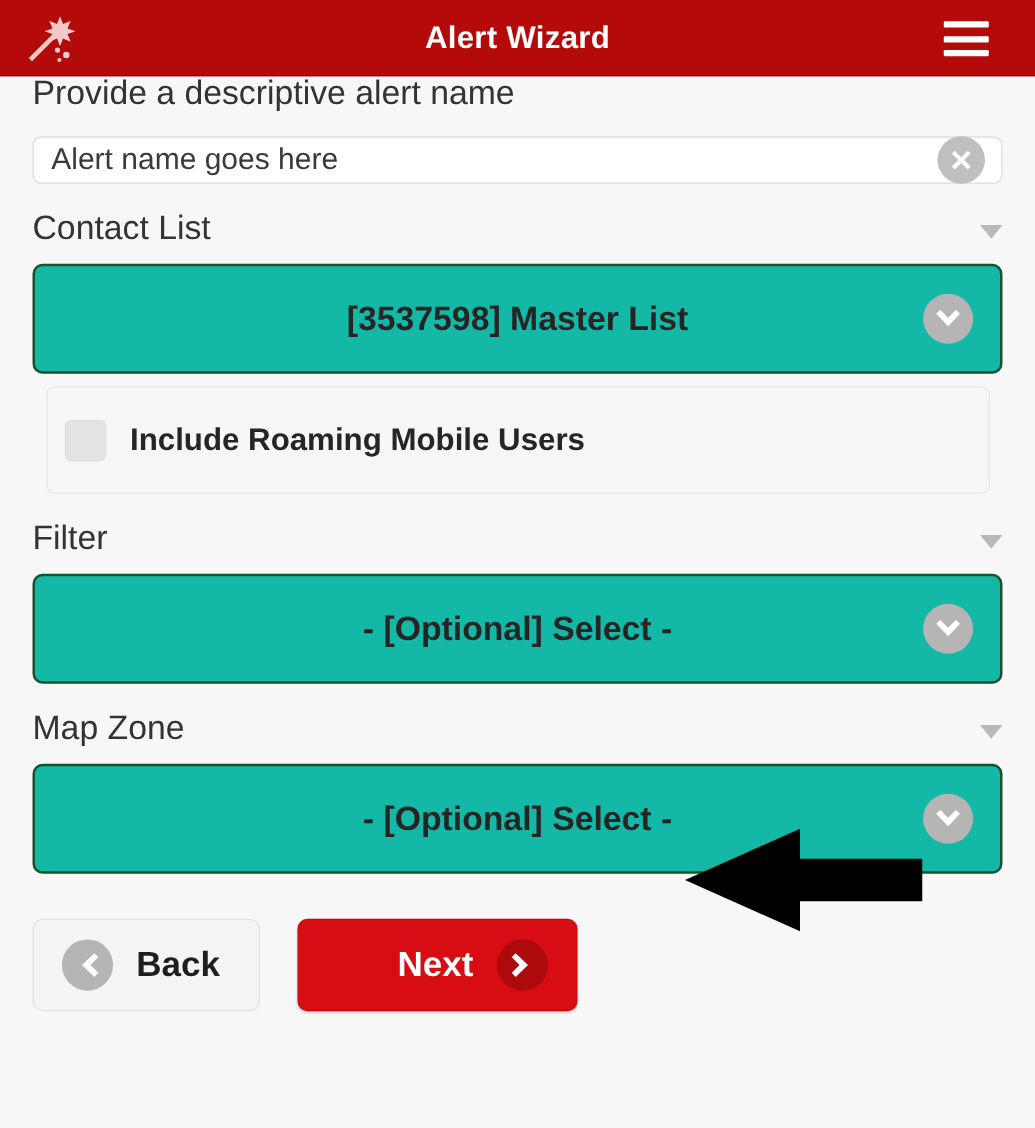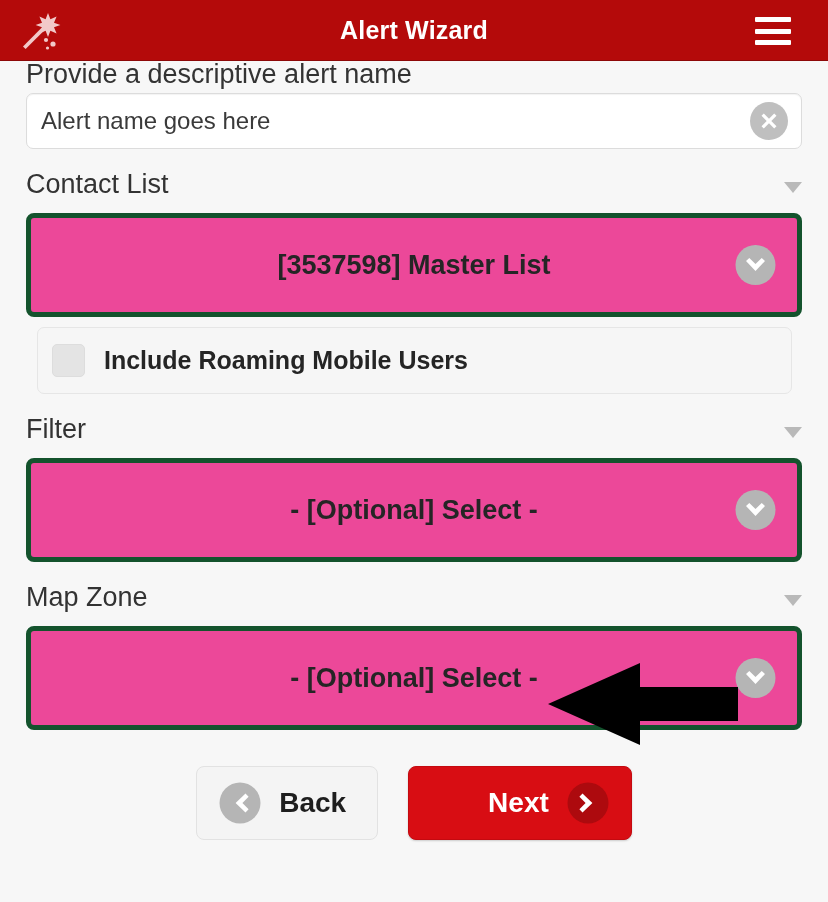--- a/index.html
+++ b/index.html
@@ -73,22 +73,22 @@
     width:0; height:0;
     border-left:9px solid transparent;
     border-right:9px solid transparent;
     border-top:11px solid #b9b9b9;
     margin-top:6px;
   }
 
   
   .text-input-wrap {
     position:relative;
-    margin-top:5px;
-    height:56px;
+    margin-top:21px;
+    height:38px;
     background:#ffffff;
     border:1px solid #dcdcdc;
     border-radius:7px;
     box-shadow:0 1px 1px rgba(0,0,0,.05) inset;
     display:flex;
     align-items:center;
   }
   .text-input-value {
     font-size:24px;
     color:#3a3a3a;
@@ -99,23 +99,23 @@
     width:40px; height:40px;
     margin-right:12px;
     flex:0 0 auto;
     cursor:pointer;
   }
 
   
   .select-box {
     position:relative;
     margin-top:15px;
-    height:104px;
-    background:#ec4899;
-    border:5px solid #14532d;
+    height:88px;
+    background:#14b8a6;
+    border:2px solid #14532d;
     border-radius:8px;
     display:flex;
     align-items:center;
     justify-content:center;
     cursor:pointer;
   }
   .select-value {
     font-size:27px;
     font-weight:bold;
     color:#252525;
@@ -127,21 +127,21 @@
     right:21px;
     top:50%;
     transform:translateY(-50%);
     width:41px; height:41px;
     cursor:pointer;
   }
 
   
   .check-row {
     margin:10px 10px 0 11px;
-    height:67px;
+    height:86px;
     background:#f6f6f6;
     border:1px solid #e6e6e6;
     border-radius:7px;
     display:flex;
     align-items:center;
     padding-left:14px;
     cursor:pointer;
   }
   .check-box {
     width:33px; height:33px;
@@ -164,21 +164,21 @@
     top:660px;
     width:190px;
     height:88px;
     pointer-events:none;
   }
 
   
   .btn-row {
     margin-top:36px;
     display:flex;
-    justify-content:center;
+    justify-content:flex-start;
     align-items:center;
     gap:30px;
   }
   .btn {
     display:flex;
     align-items:center;
     border-radius:8px;
     cursor:pointer;
   }
   .btn-back {

